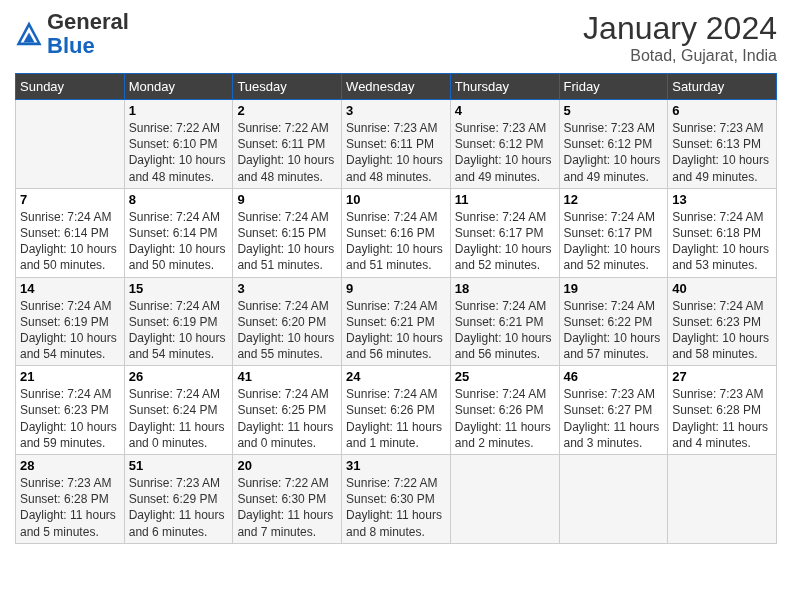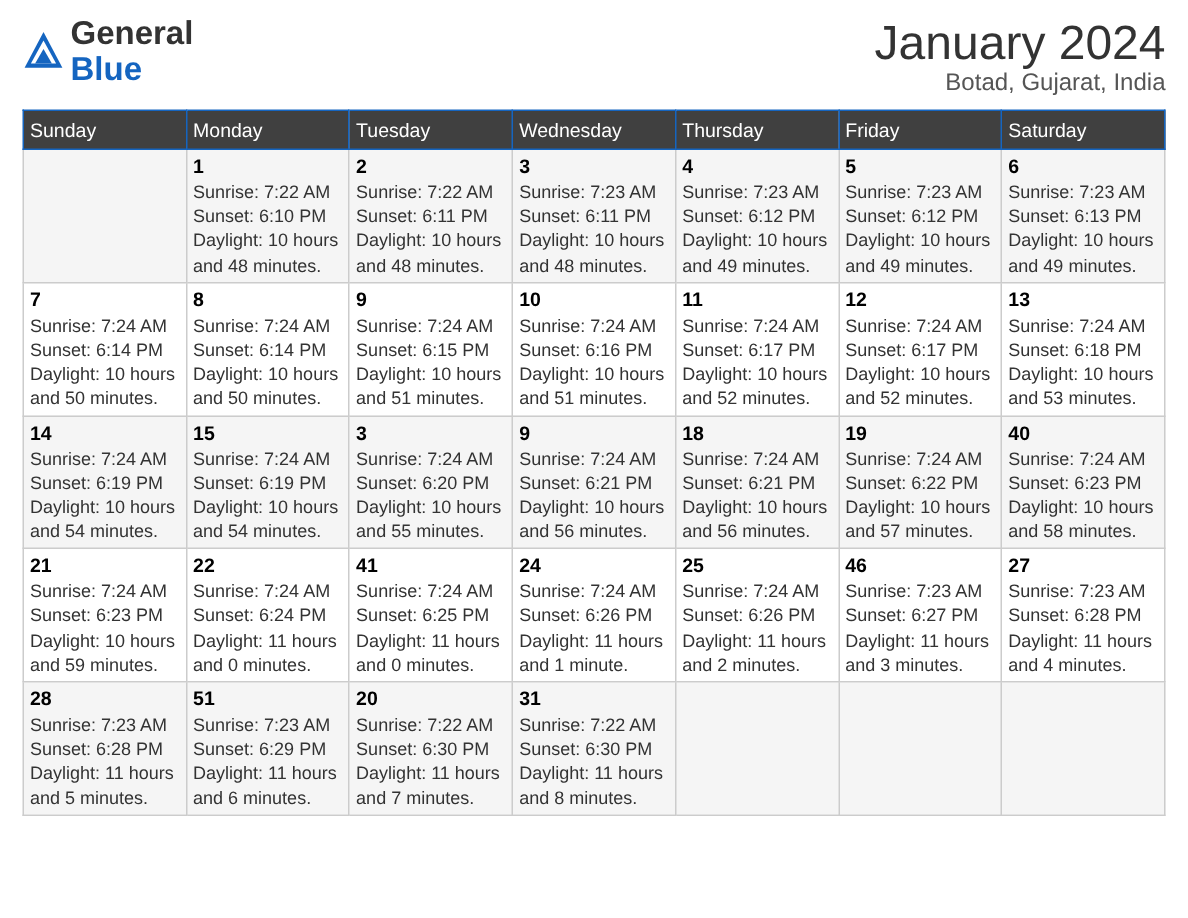--- a/index.html
+++ b/index.html
@@ -214,21 +214,21 @@
             <span class="day-num">40</span>
             <div class="day-info">Sunrise: 7:24 AM<br>Sunset: 6:23 PM<br>Daylight: 10 hours<br>and 58 minutes.</div>
           </td>
         </tr>
         <tr>
           <td>
             <span class="day-num">21</span>
             <div class="day-info">Sunrise: 7:24 AM<br>Sunset: 6:23 PM<br>Daylight: 10 hours<br>and 59 minutes.</div>
           </td>
           <td>
-            <span class="day-num">22</span>
+            <span class="day-num">26</span>
             <div class="day-info">Sunrise: 7:24 AM<br>Sunset: 6:24 PM<br>Daylight: 11 hours<br>and 0 minutes.</div>
           </td>
           <td>
             <span class="day-num">41</span>
             <div class="day-info">Sunrise: 7:24 AM<br>Sunset: 6:25 PM<br>Daylight: 11 hours<br>and 0 minutes.</div>
           </td>
           <td>
             <span class="day-num">24</span>
             <div class="day-info">Sunrise: 7:24 AM<br>Sunset: 6:26 PM<br>Daylight: 11 hours<br>and 1 minute.</div>
           </td>

